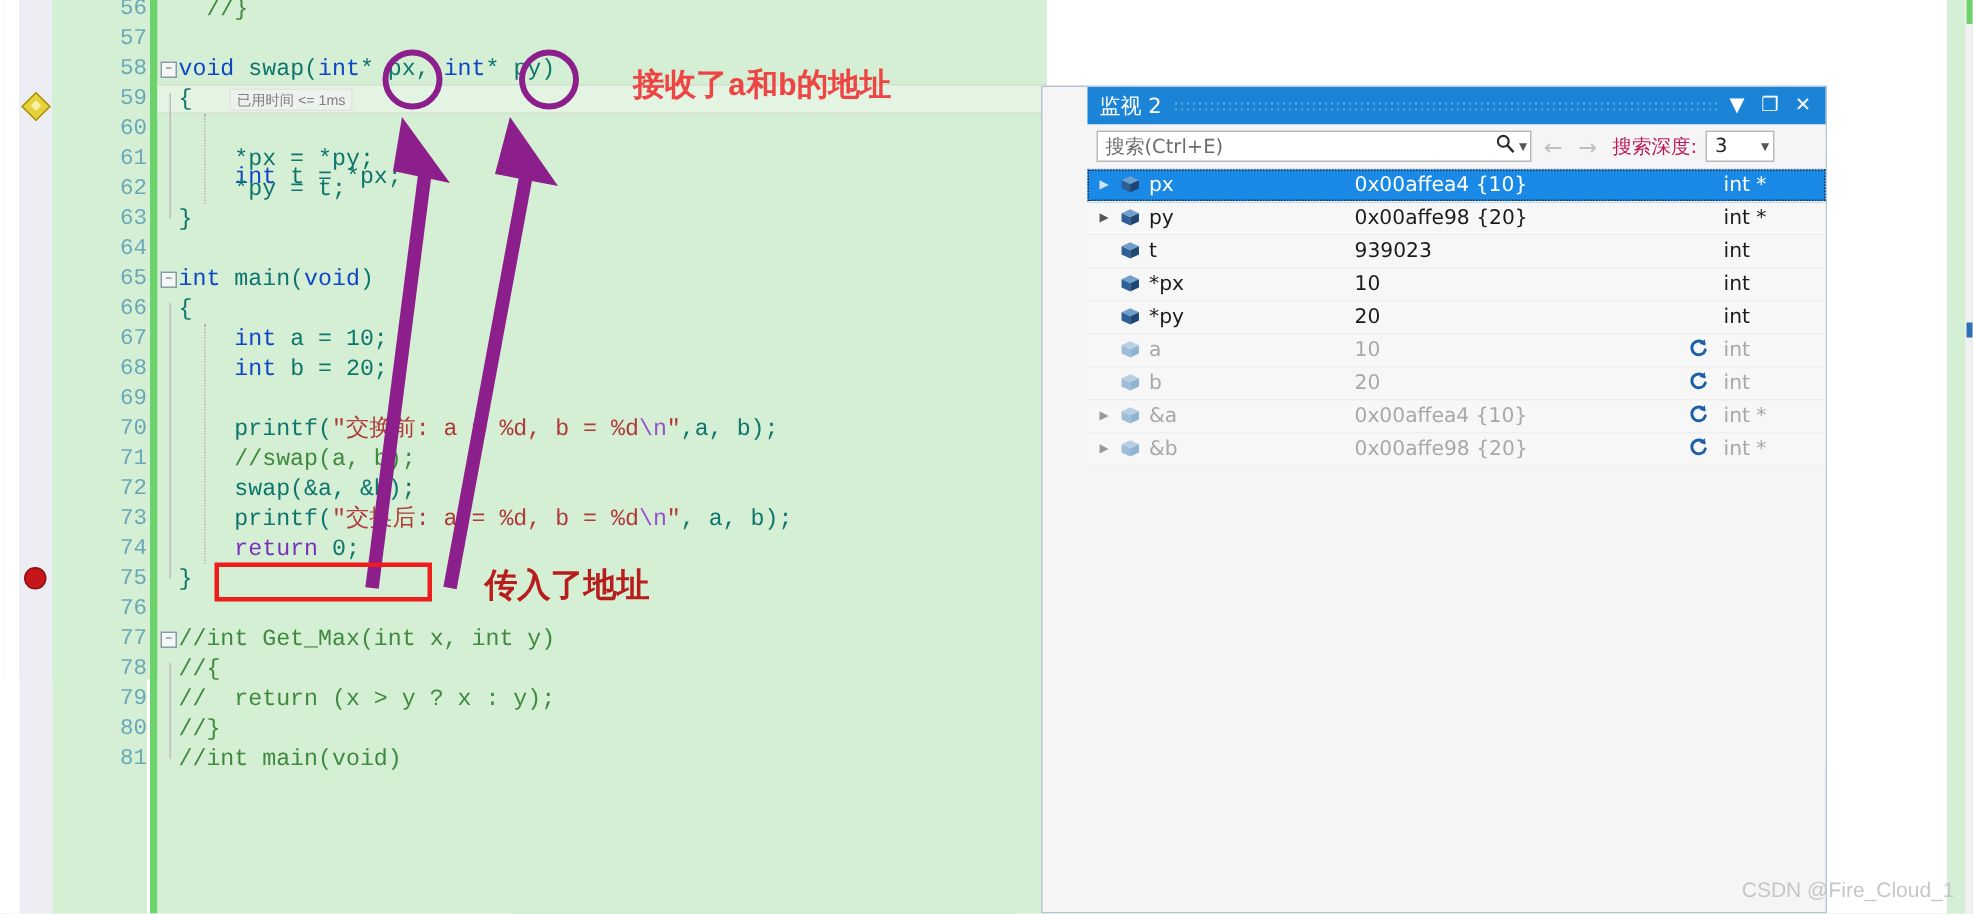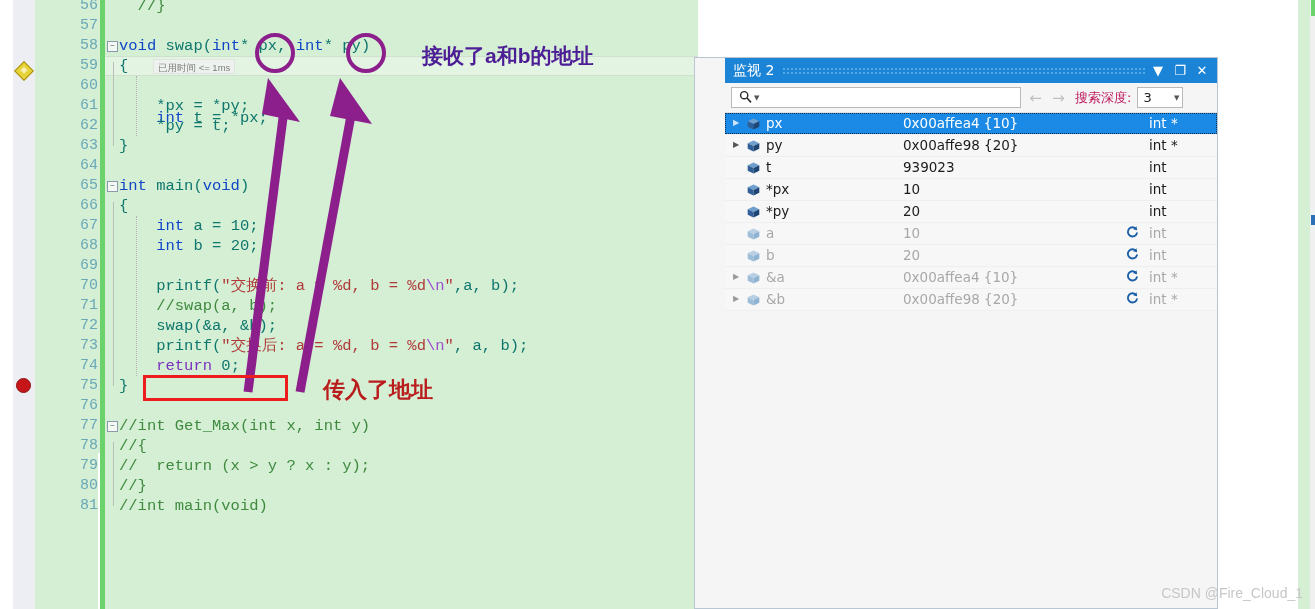--- a/index.html
+++ b/index.html
@@ -72,22 +72,22 @@
     background:#e8d23a;border:1px solid #a8900f;
     transform:rotate(45deg);
   }
   .yarrow:after{
     content:"";position:absolute;left:3px;top:3px;width:5px;height:5px;
     background:#f6efae;
   }
 
   
   .anno-cn{
-    position:absolute;color:#4c1d95;font-size:21px;font-weight:bold;
-    font-family:Liberation Sans, sans-serif;white-space:nowrap;
+    position:absolute;color:#ef4444;font-size:21px;font-weight:bold;
+    font-family:Liberation Mono, monospace;white-space:nowrap;
   }
   .anno-cn-red{
     position:absolute;color:#b91c1c;font-size:22px;font-weight:bold;
     font-family:"DejaVu Sans","Liberation Sans",sans-serif;white-space:nowrap;
   }
   .circ{
     position:absolute;border:4px solid #8c1f8c;border-radius:50%;
     box-sizing:border-box;
   }
   .redbox{position:absolute;border:3px solid #ee1d1d;box-sizing:border-box;}
@@ -288,20 +288,21 @@
   <div class="w-title">
     <span class="w-title-text">监视 2</span>
     <span class="w-title-dots"></span>
     <span class="w-btn">▼</span>
     <span class="w-btn">❐</span>
     <span class="w-btn">✕</span>
   </div>
 
   <div class="w-toolbar">
     <div class="w-search">
+      <span class="w-search-input">搜索(Ctrl+E)</span>
       <span class="w-ico">
         <svg width="13" height="13" viewBox="0 0 13 13">
           <circle cx="5.2" cy="5.2" r="3.6" stroke="#2a2a2a" stroke-width="1.4" fill="none"></circle>
           <line x1="8" y1="8" x2="12" y2="12.4" stroke="#2a2a2a" stroke-width="1.6"></line>
         </svg>
       </span>
       <span class="w-caret">▼</span>
     </div>
     <span class="w-nav">←</span>
     <span class="w-nav">→</span>

